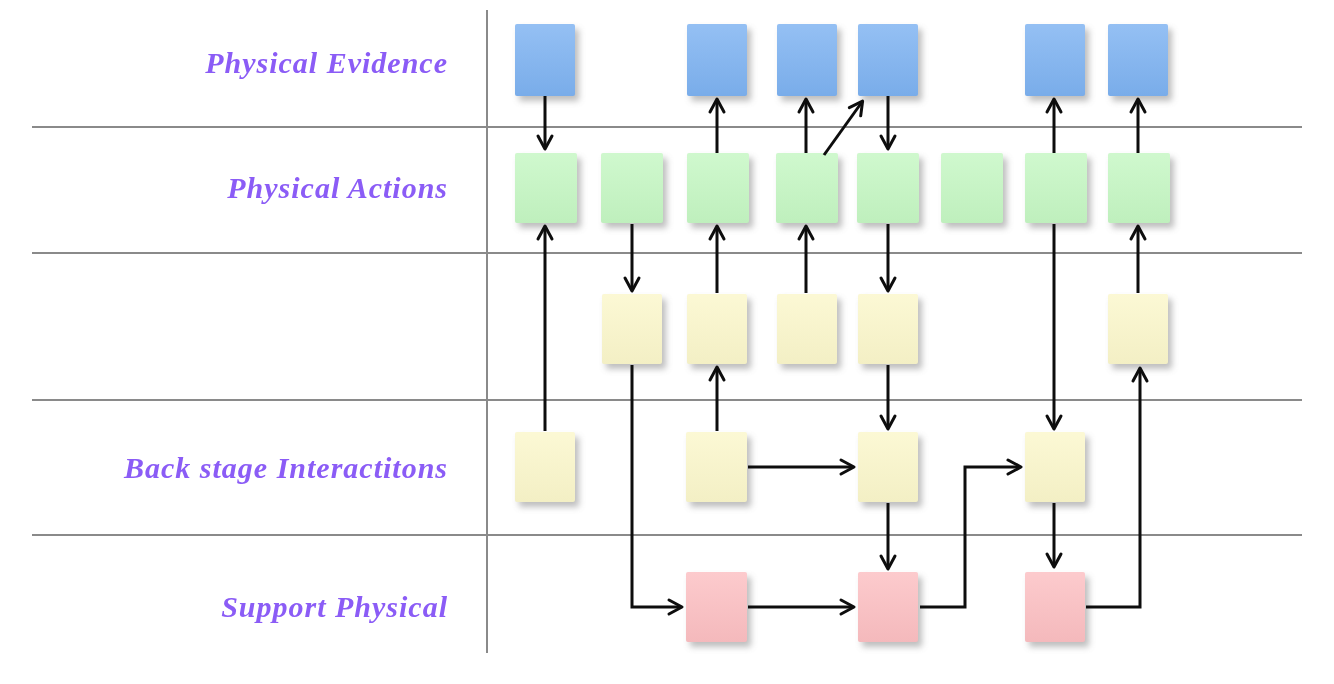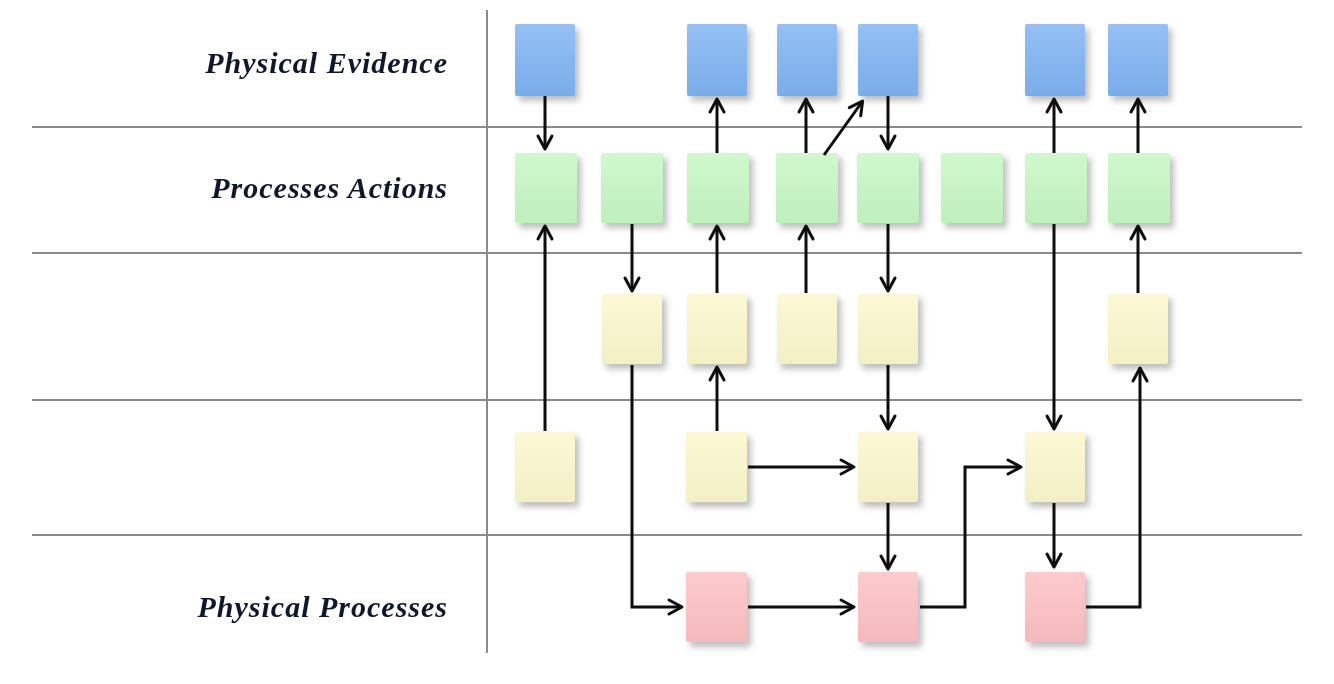--- a/index.html
+++ b/index.html
@@ -2,21 +2,21 @@
 <html><head>
 <meta charset="utf-8">
 <style>
   html,body{margin:0;padding:0;background:#ffffff;}
   body{width:1334px;height:684px;overflow:hidden;font-family:"Liberation Sans",sans-serif;}
   .stage{position:relative;width:1334px;height:684px;background:#ffffff;}
   svg.layer{position:absolute;left:0;top:0;}
   .lane-label{
     position:absolute;left:0;width:448px;text-align:right;
     font-family:cursive;font-style:italic;font-weight:700;
-    font-size:30px;line-height:36px;letter-spacing:1px;color:#0f172a;
+    font-size:30px;line-height:36px;letter-spacing:1px;color:#8b5cf6;
     white-space:nowrap;
   }
   .note{
     position:absolute;border-radius:2px;
     box-shadow:4px 5px 6px rgba(110,110,110,0.45);
     background-image:linear-gradient(180deg,rgba(255,255,255,0.18),rgba(0,0,0,0.03));
   }
 </style>
 </head>
 <body>
@@ -25,22 +25,23 @@
 
   <svg id="grid-layer" class="layer" width="1334" height="684">
       <line x1="32" y1="127" x2="1302" y2="127" stroke="#8a8a8a" stroke-width="2"></line>
       <line x1="32" y1="253" x2="1302" y2="253" stroke="#8a8a8a" stroke-width="2"></line>
       <line x1="32" y1="400" x2="1302" y2="400" stroke="#8a8a8a" stroke-width="2"></line>
       <line x1="32" y1="535" x2="1302" y2="535" stroke="#8a8a8a" stroke-width="2"></line>
       <line x1="487" y1="10" x2="487" y2="653" stroke="#8a8a8a" stroke-width="2"></line>
     </svg>
 
   <div class="lane-label" style="top:45px">Physical Evidence</div>
-  <div class="lane-label" style="top:170px">Processes Actions</div>
-  <div class="lane-label" style="top:589px">Physical Processes</div>
+  <div class="lane-label" style="top:170px">Physical Actions</div>
+  <div class="lane-label" style="top:450px">Back stage Interactitons</div>
+  <div class="lane-label" style="top:589px">Support Physical</div>
 
   <div id="notes-layer">
       <div class="note" style="left: 515px; top: 24px; width: 60px; height: 72px; background-color: rgb(125, 178, 241);"></div>
       <div class="note" style="left: 687px; top: 24px; width: 60px; height: 72px; background-color: rgb(125, 178, 241);"></div>
       <div class="note" style="left: 777px; top: 24px; width: 60px; height: 72px; background-color: rgb(125, 178, 241);"></div>
       <div class="note" style="left: 858px; top: 24px; width: 60px; height: 72px; background-color: rgb(125, 178, 241);"></div>
       <div class="note" style="left: 1025px; top: 24px; width: 60px; height: 72px; background-color: rgb(125, 178, 241);"></div>
       <div class="note" style="left: 1108px; top: 24px; width: 60px; height: 72px; background-color: rgb(125, 178, 241);"></div>
       <div class="note" style="left: 515px; top: 153px; width: 62px; height: 70px; background-color: rgb(197, 247, 195);"></div>
       <div class="note" style="left: 601px; top: 153px; width: 62px; height: 70px; background-color: rgb(197, 247, 195);"></div>

